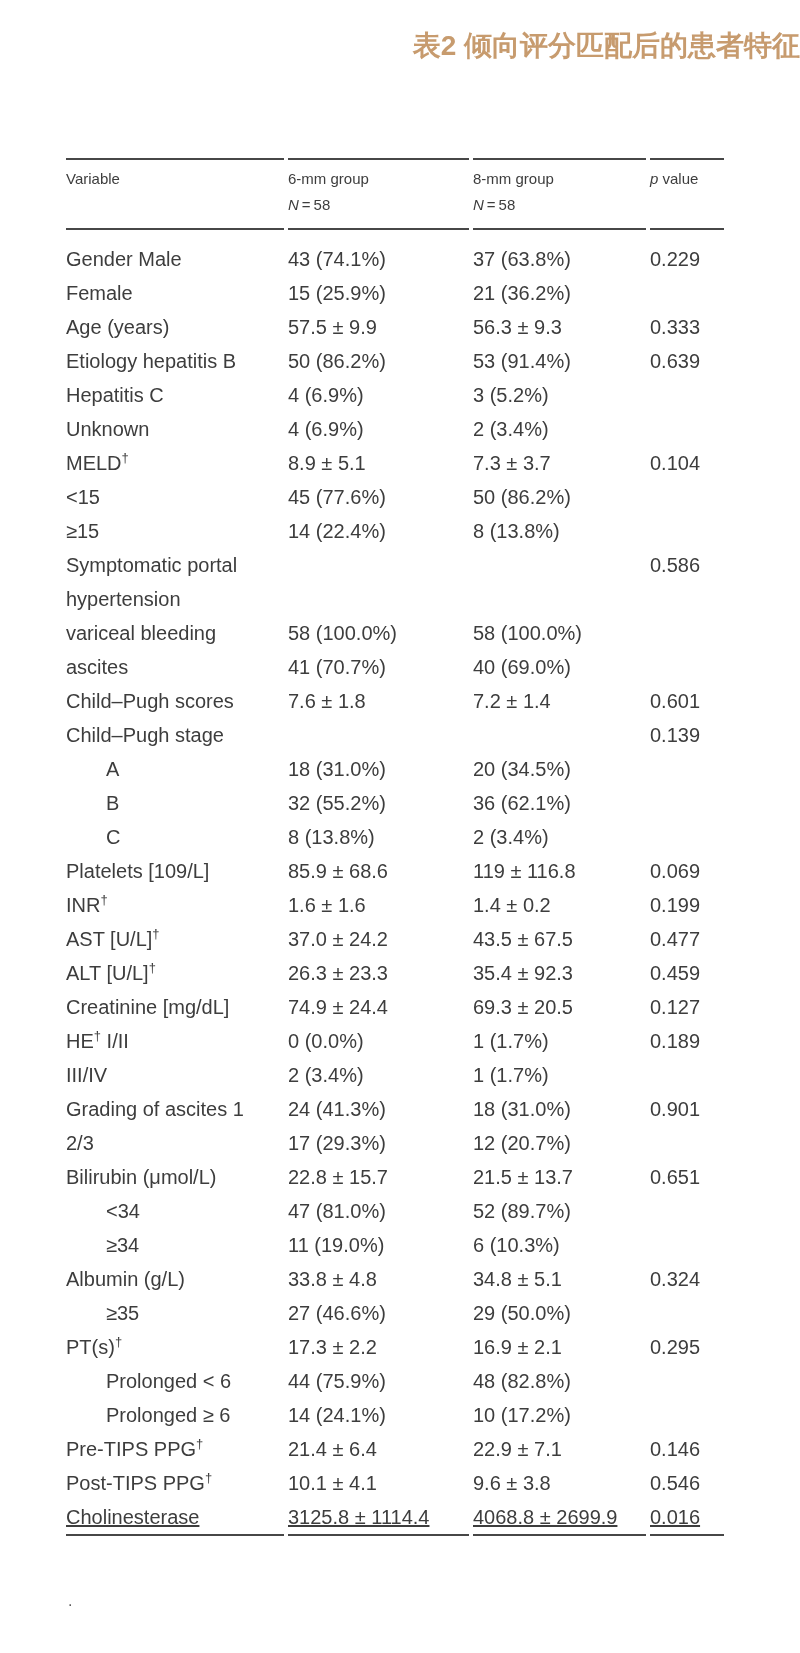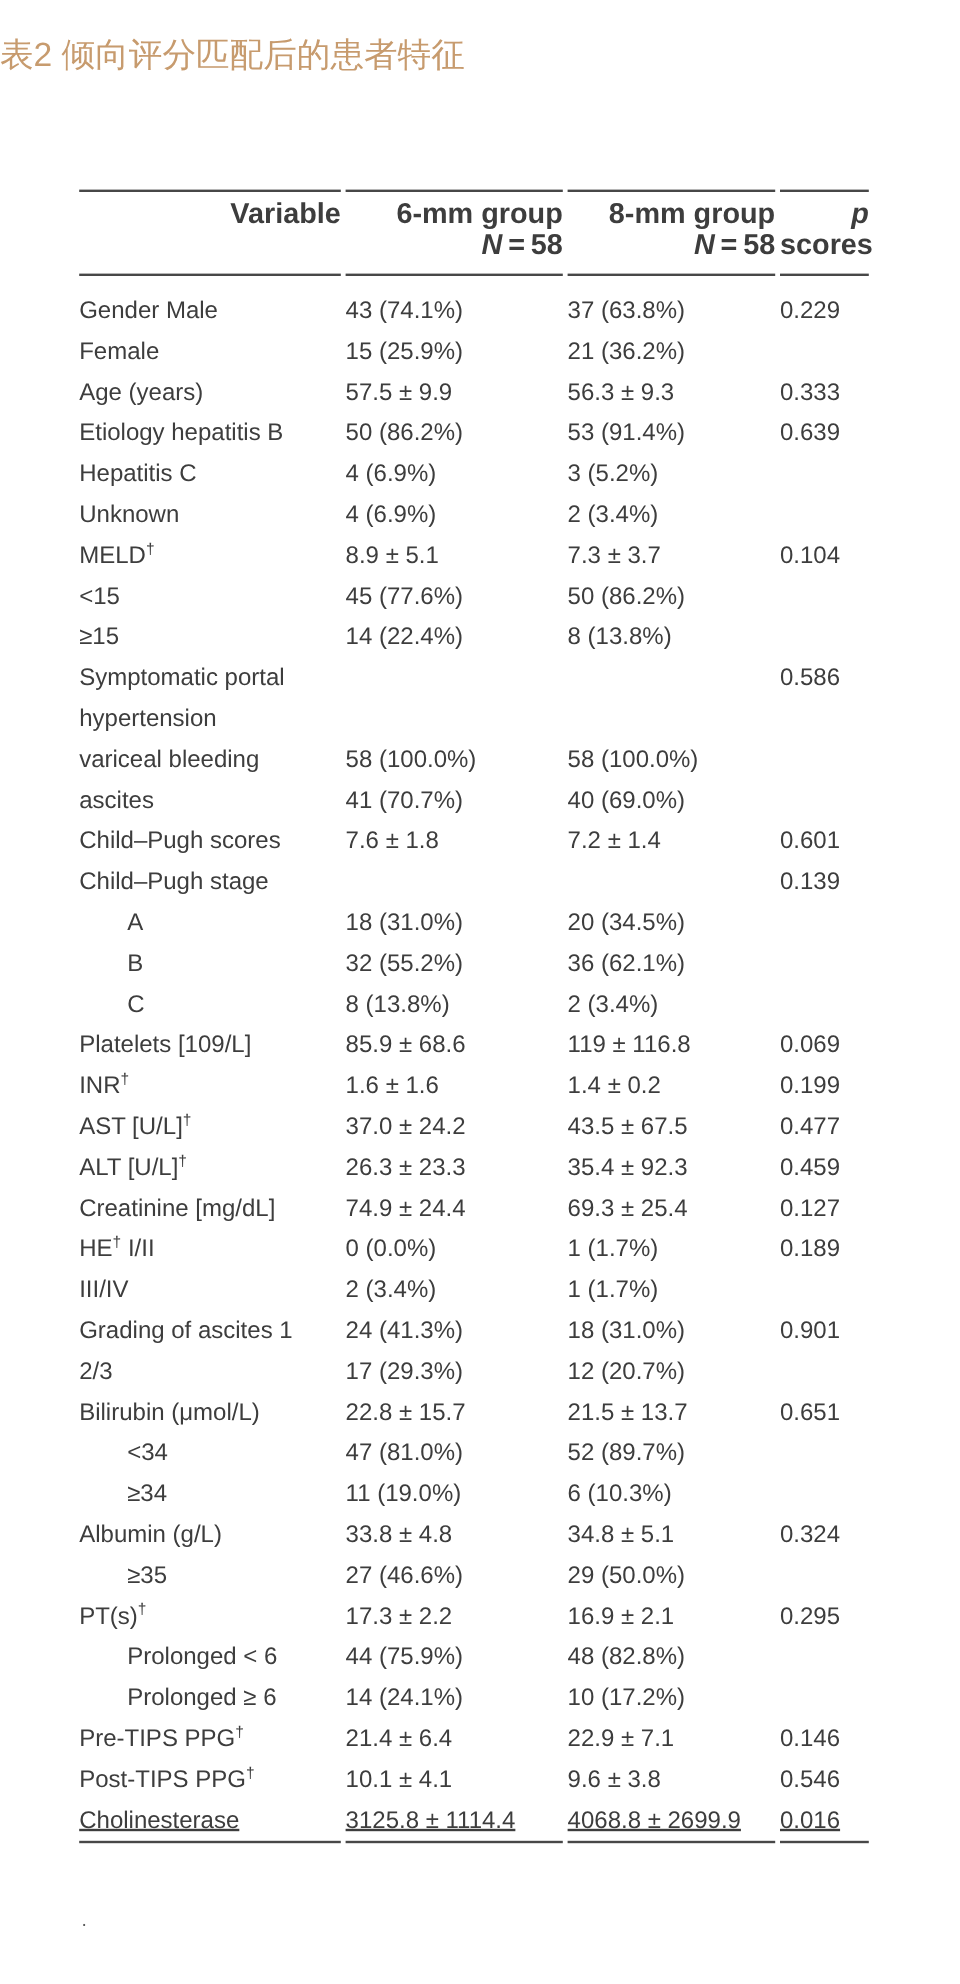--- a/index.html
+++ b/index.html
@@ -7,37 +7,37 @@
     --text-color:#3d3d3d;
     --rule-color:#474747;
   }
   html,body{margin:0;padding:0;}
   body{
     width:800px;height:1653px;background:#ffffff;position:relative;
     font-family:"Liberation Sans",sans-serif;color:var(--text-color);
     overflow:hidden;
   }
   .page-title{
-    margin-top:28px;text-align:left;
-    font-size:28px;line-height:36px;font-weight:normal;
+    margin-top:28px;text-align:right;
+    font-size:28px;line-height:36px;font-weight:bold;
     color:var(--title-color);
     font-family:"Liberation Sans",sans-serif;
   }
   .table-wrap{margin:94px 0 0 62px;}
   table.char-table{
     border-collapse:separate;border-spacing:4px 0;table-layout:fixed;
     width:666px;font-size:20px;color:var(--text-color);
   }
   col.c1{width:218px}
   col.c2{width:181px}
   col.c3{width:173px}
   col.c4{width:74px}
   th{
-    font-weight:bold;text-align:right;vertical-align:top;
-    padding:6px 0 10px 0;line-height:26px;font-size:24px;
+    font-weight:normal;text-align:left;vertical-align:top;
+    padding:6px 0 10px 0;line-height:26px;font-size:15px;
     border-top:2px solid var(--rule-color);
     border-bottom:2px solid var(--rule-color);
   }
   td{
     padding:0;margin:0;line-height:34px;vertical-align:top;
     text-align:left;font-size:20px;
   }
   tbody tr.spacer-row td{height:12px;line-height:12px;border:none;}
   tbody tr:last-child td{border-bottom:2px solid var(--rule-color);text-decoration:underline;}
   td.indent{padding-left:40px;}
@@ -67,21 +67,21 @@
         </th>
         <th>
           <span>6-mm group</span><br>
           <span class="italic">N</span><span> = 58</span>
         </th>
         <th>
           <span>8-mm group</span><br>
           <span class="italic">N</span><span> = 58</span>
         </th>
         <th>
-          <span class="italic">p</span><span> scores</span>
+          <span class="italic">p</span><span> value</span>
         </th>
       </tr>
     </thead>
     <tbody id="table-body">
       <tr class="spacer-row">
         <td></td>
           <td></td>
           <td></td>
           <td></td>
       </tr>
@@ -229,21 +229,21 @@
   <tr>
     <td class="cell-label"><span>ALT [U/L]</span><sup class="dagger">†</sup><span></span></td>
     <td>26.3 ± 23.3</td>
     <td>35.4 ± 92.3</td>
     <td>0.459</td>
   </tr>
 
   <tr>
     <td class="cell-label"><span>Creatinine [mg/dL]</span><sup class="dagger"></sup><span></span></td>
     <td>74.9 ± 24.4</td>
-    <td>69.3 ± 25.4</td>
+    <td>69.3 ± 20.5</td>
     <td>0.127</td>
   </tr>
 
   <tr>
     <td class="cell-label"><span>HE</span><sup class="dagger">†</sup><span> I/II</span></td>
     <td>0 (0.0%)</td>
     <td>1 (1.7%)</td>
     <td>0.189</td>
   </tr>
 

